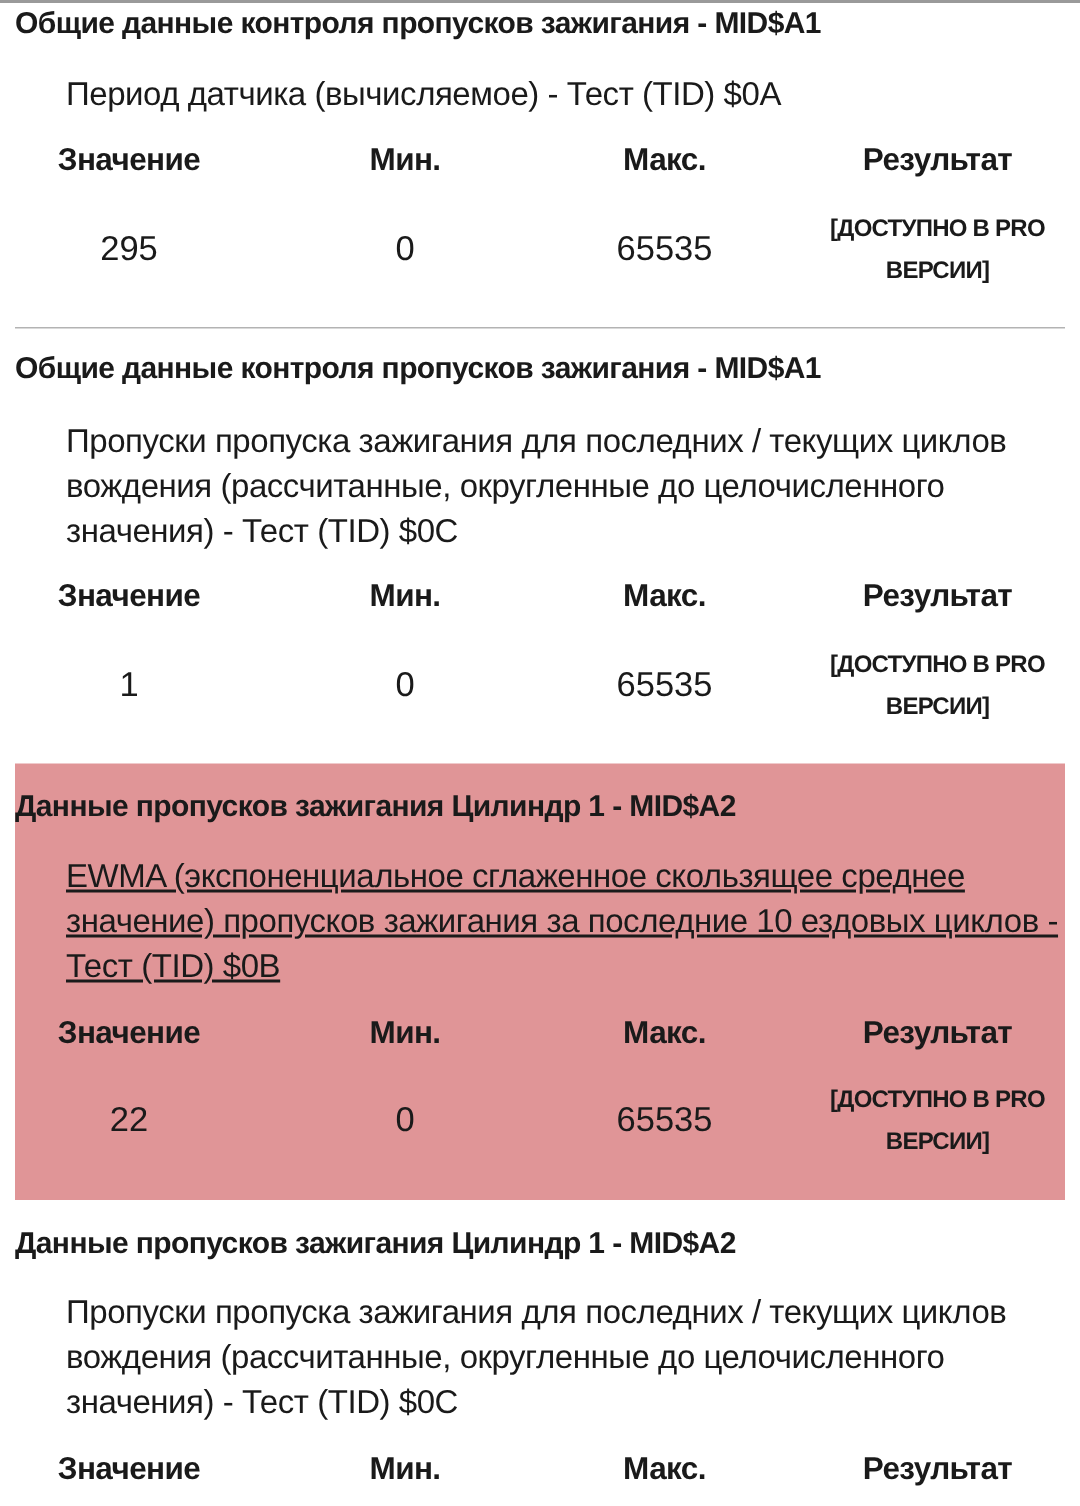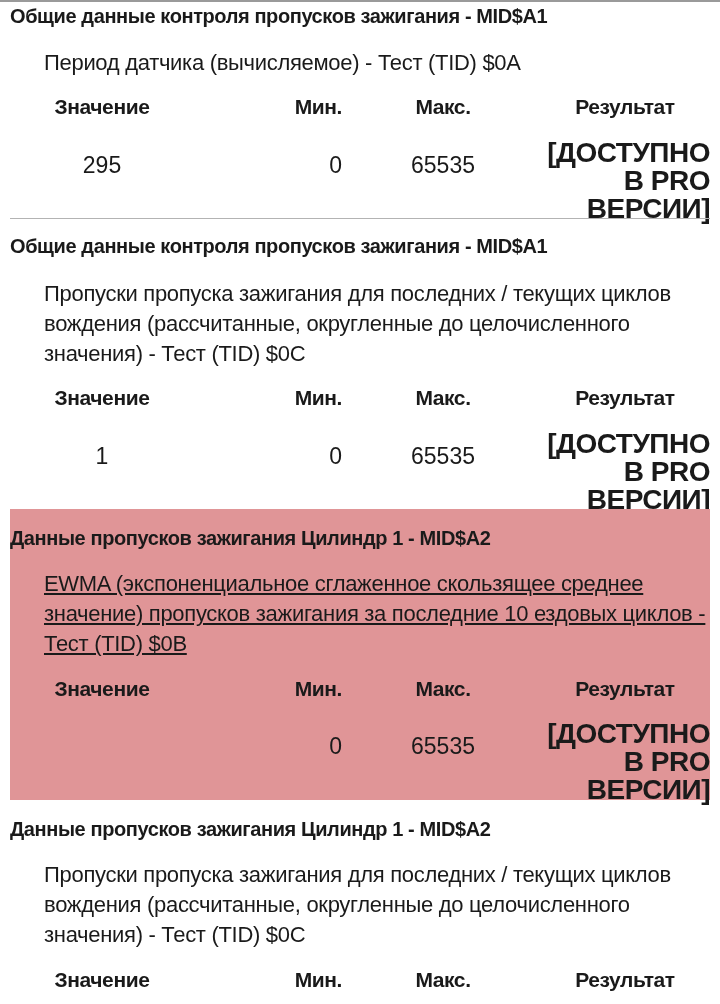--- a/index.html
+++ b/index.html
@@ -6,23 +6,23 @@
   body { width:720px; height:1004px; overflow:hidden; position:relative;
          font-family:"Liberation Sans", "DejaVu Sans", sans-serif; color:#1a1a1a; }
   .topline { position:absolute; left:0; top:0; width:720px; height:2px; background:#9a9a9a; }
   .card { position:absolute; left:10px; width:700px; box-sizing:border-box; }
   .card.hl { background:#e09597; }
   .title { position:absolute; left:0; font-size:20px; font-weight:bold; letter-spacing:-0.4px; white-space:nowrap; }
   .desc { position:absolute; left:0; font-size:22px; line-height:30px; letter-spacing:-0.3px; width:690px;margin-left:34px; }
   .hdr, .val { position:absolute; font-size:21px; text-align:center; white-space:nowrap; }
   .hdr { font-weight:bold; letter-spacing:-0.4px; }
   .val { font-size:23px; }
-  .res { position:absolute; font-size:28px; font-weight:bold; text-align:right; line-height:28px; letter-spacing:-0.5px; width:170px; }
-  .c1 { left:16px; width:152px; }
-  .c2 { left:162px; width:170px;text-align:right; }
+  .res { position:absolute; font-size:16px; font-weight:bold; text-align:center; line-height:28px; letter-spacing:-0.5px; width:170px; }
+  .c1 { left:0; width:152px; }
+  .c2 { left:175px; width:170px; }
   .c3 { left:350px; width:166px; }
   .c4 { left:530px; width:170px; }
   .divider { position:absolute; left:10px; width:700px; height:1px; background:#b3b3b3; }
 </style>
 </head>
 <body>
 
 <div class="topline"></div>
 
 <div class="card" style="top:0;height:218px;">
@@ -52,20 +52,21 @@
   <div class="res c4" style="top:211px;">[ДОСТУПНО В PRO ВЕРСИИ]</div>
 </div>
 
 <div class="card hl" style="top:509px;height:291px;">
   <div class="title" style="top:18px;">Данные пропусков зажигания Цилиндр 1 - MID$A2</div>
   <div class="desc" style="top:60px;text-decoration:underline;">EWMA (экспоненциальное сглаженное скользящее среднее значение) пропусков зажигания за последние 10 ездовых циклов - Тест (TID) $0B</div>
   <div class="hdr c1" style="top:168px;">Значение</div>
   <div class="hdr c2" style="top:168px;">Мин.</div>
   <div class="hdr c3" style="top:168px;">Макс.</div>
   <div class="hdr c4" style="top:168px;">Результат</div>
+  <div class="val c1" style="top:224px;">22</div>
   <div class="val c2" style="top:224px;">0</div>
   <div class="val c3" style="top:224px;">65535</div>
   <div class="res c4" style="top:211px;">[ДОСТУПНО В PRO ВЕРСИИ]</div>
 </div>
 
 <div class="card" style="top:800px;height:204px;overflow:hidden;">
   <div class="title" style="top:18px;">Данные пропусков зажигания Цилиндр 1 - MID$A2</div>
   <div class="desc" style="top:60px;">Пропуски пропуска зажигания для последних / текущих циклов вождения (рассчитанные, округленные до целочисленного значения) - Тест (TID) $0C</div>
   <div class="hdr c1" style="top:168px;">Значение</div>
   <div class="hdr c2" style="top:168px;">Мин.</div>

